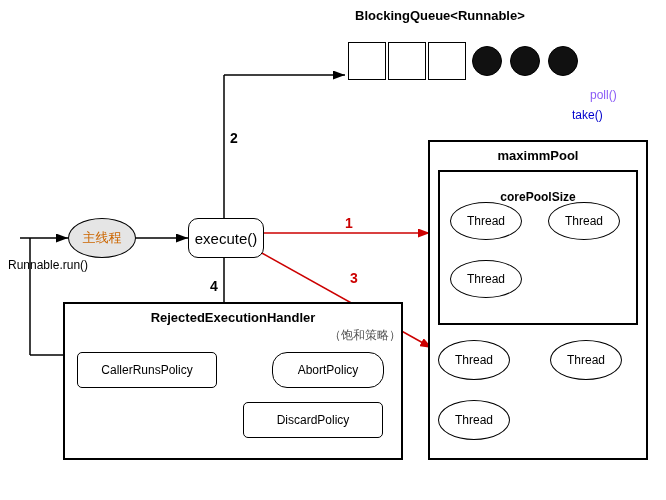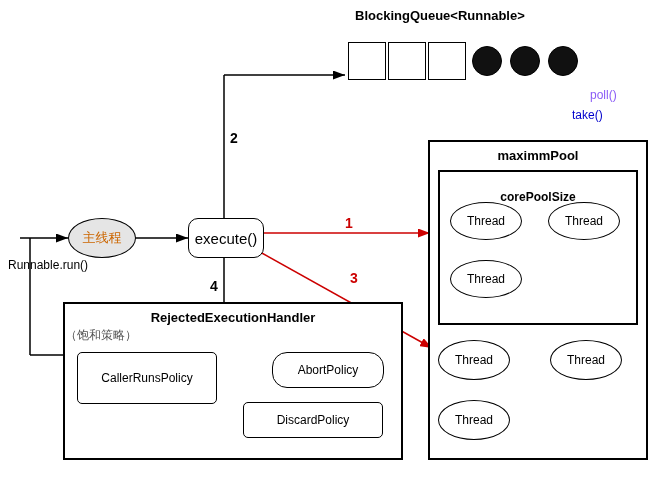--- a/index.html
+++ b/index.html
@@ -98,20 +98,20 @@
 
   <div style="position:absolute; top:215px; left:345px; font-size:14px; color:#cc0000; font-weight:bold;">1</div>
   <div style="position:absolute; top:130px; left:230px; font-size:14px; color:#000; font-weight:bold;">2</div>
   <div style="position:absolute; top:270px; left:350px; font-size:14px; color:#cc0000; font-weight:bold;">3</div>
   <div style="position:absolute; top:278px; left:210px; font-size:14px; color:#000; font-weight:bold;">4</div>
 
   <div style="position:absolute; top:258px; left:8px; font-size:12px; color:#000;">Runnable.run()</div>
 
   <div style="position:absolute; top:302px; left:63px; width:340px; height:158px; border:2px solid #000; background:#fff;">
     <div style="text-align:center; font-weight:bold; font-size:13px; padding-top:6px;">RejectedExecutionHandler</div>
-    <div style="text-align:left; font-size:12px; color:#555; margin-top:2px;">（饱和策略）</div>
+    <div style="text-align:right; font-size:12px; color:#555; margin-top:2px;">（饱和策略）</div>
 
-    <div style="position:absolute; top:48px; left:12px; width:140px; height:52px; border:1.5px solid #000; border-radius:5px; background:#fff; display:flex; align-items:center; justify-content:center; font-size:12px;">CallerRunsPolicy</div>
+    <div style="position:absolute; top:48px; left:12px; width:140px; height:36px; border:1.5px solid #000; border-radius:5px; background:#fff; display:flex; align-items:center; justify-content:center; font-size:12px;">CallerRunsPolicy</div>
     <div style="position:absolute; top:48px; left:178px; width:112px; height:36px; border:1.5px solid #000; border-radius:15px; background:#fff; display:flex; align-items:center; justify-content:center; font-size:12px;margin-left:29px;">AbortPolicy</div>
     <div style="position:absolute; top:98px; left:178px; width:140px; height:36px; border:1.5px solid #000; border-radius:5px; background:#fff; display:flex; align-items:center; justify-content:center; font-size:12px;">DiscardPolicy</div>
   </div>
 
 </div>
 
 </body></html>

